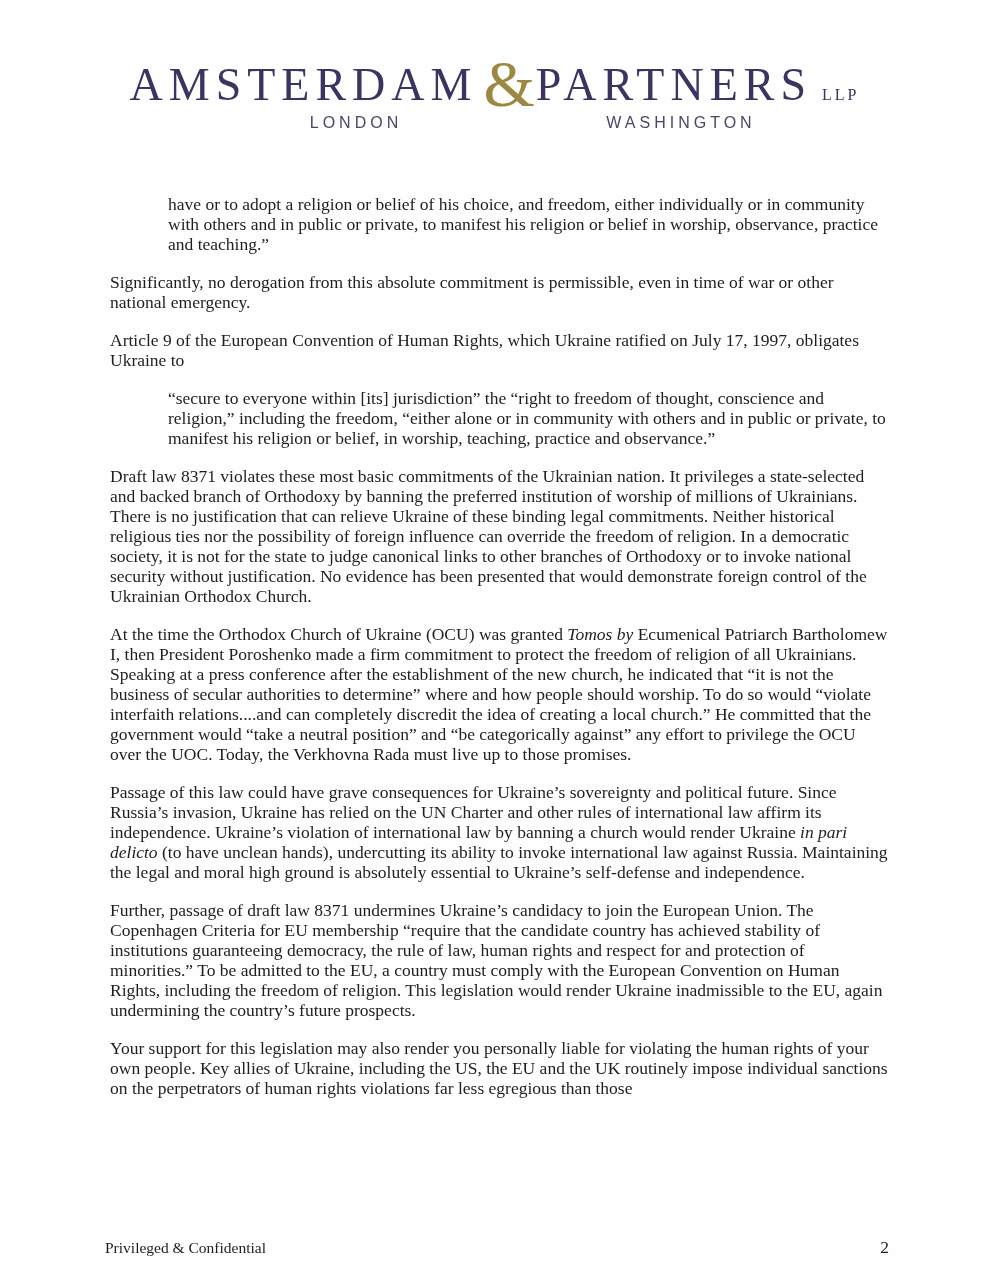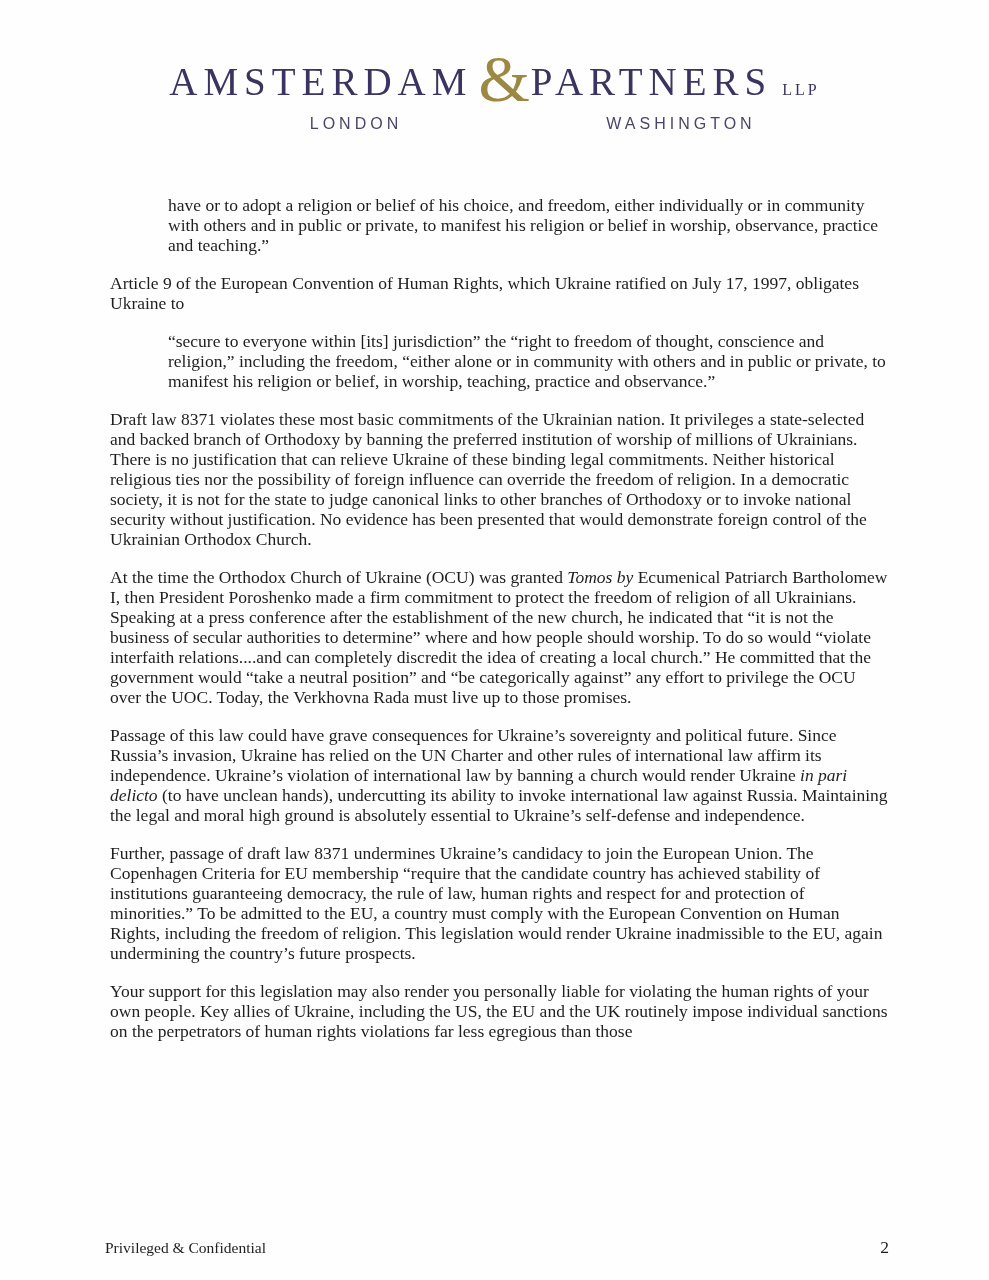--- a/index.html
+++ b/index.html
@@ -24,21 +24,21 @@
     text-align: center;
   }
   .logo-line {
     display: flex;
     justify-content: center;
     align-items: baseline;
     white-space: nowrap;
     line-height: 1;
   }
   .logo-name {
-    font-size: 39px;
+    font-size: 46px;
     letter-spacing: 6px;
     color: #3b3461;
     font-weight: 400;
   }
   .logo-amp {
     font-size: 66px;
     color: #9d8843;
     margin: 0 1px 0 6px;
     position: relative;
     top: 6px;
@@ -46,21 +46,21 @@
   }
   .logo-llp {
     font-size: 16px;
     letter-spacing: 3px;
     color: #3b3461;
     margin-left: 10px;
   }
   .cities-line {
     position: relative;
     height: 24px;
-    margin-top: 14px;
+    margin-top: 6px;
     font-family: "Liberation Sans", sans-serif;
     font-size: 16px;
     letter-spacing: 4px;
     color: #4b4668;
     padding-left: 44px;
   }
   .city {
     position: absolute;
     transform: translateX(-50%);
     white-space: nowrap;
@@ -118,20 +118,21 @@
     <div class="cities-line">
       <span class="city city-london">LONDON</span>
       <span class="city city-washington">WASHINGTON</span>
     </div>
   </header>
 
   <main class="letter-body">
 
     <p class="bquote">have or to adopt a religion or belief of his choice, and freedom, either individually or in community with others and in public or private, to manifest his religion or belief in worship, observance, practice and teaching.”</p>
 
+    <p class="para">Significantly, no derogation from this absolute commitment is permissible, even in time of war or other national emergency.</p>
 
     <p class="para">Article 9 of the European Convention of Human Rights, which Ukraine ratified on July 17, 1997, obligates Ukraine to</p>
 
     <p class="bquote">“secure to everyone within [its] jurisdiction” the “right to freedom of thought, conscience and religion,” including the freedom, “either alone or in community with others and in public or private, to manifest his religion or belief, in worship, teaching, practice and observance.”</p>
 
     <p class="para">Draft law 8371 violates these most basic commitments of the Ukrainian nation. It privileges a state-selected and backed branch of Orthodoxy by banning the preferred institution of worship of millions of Ukrainians. There is no justification that can relieve Ukraine of these binding legal commitments. Neither historical religious ties nor the possibility of foreign influence can override the freedom of religion. In a democratic society, it is not for the state to judge canonical links to other branches of Orthodoxy or to invoke national security without justification. No evidence has been presented that would demonstrate foreign control of the Ukrainian Orthodox Church.</p>
 
     <p class="para"><span>At the time the Orthodox Church of Ukraine (OCU) was granted </span><em>Tomos by</em><span> Ecumenical Patriarch Bartholomew I, then President Poroshenko made a firm commitment to protect the freedom of religion of all Ukrainians. Speaking at a press conference after the establishment of the new church, he indicated that “it is not the business of secular authorities to determine” where and how people should worship. To do so would “violate interfaith relations....and can completely discredit the idea of creating a local church.” He committed that the government would “take a neutral position” and “be categorically against” any effort to privilege the OCU over the UOC. Today, the Verkhovna Rada must live up to those promises.</span></p>
 
     <p class="para"><span>Passage of this law could have grave consequences for Ukraine’s sovereignty and political future. Since Russia’s invasion, Ukraine has relied on the UN Charter and other rules of international law affirm its independence. Ukraine’s violation of international law by banning a church would render Ukraine </span><em>in pari delicto</em><span> (to have unclean hands), undercutting its ability to invoke international law against Russia. Maintaining the legal and moral high ground is absolutely essential to Ukraine’s self-defense and independence.</span></p>

